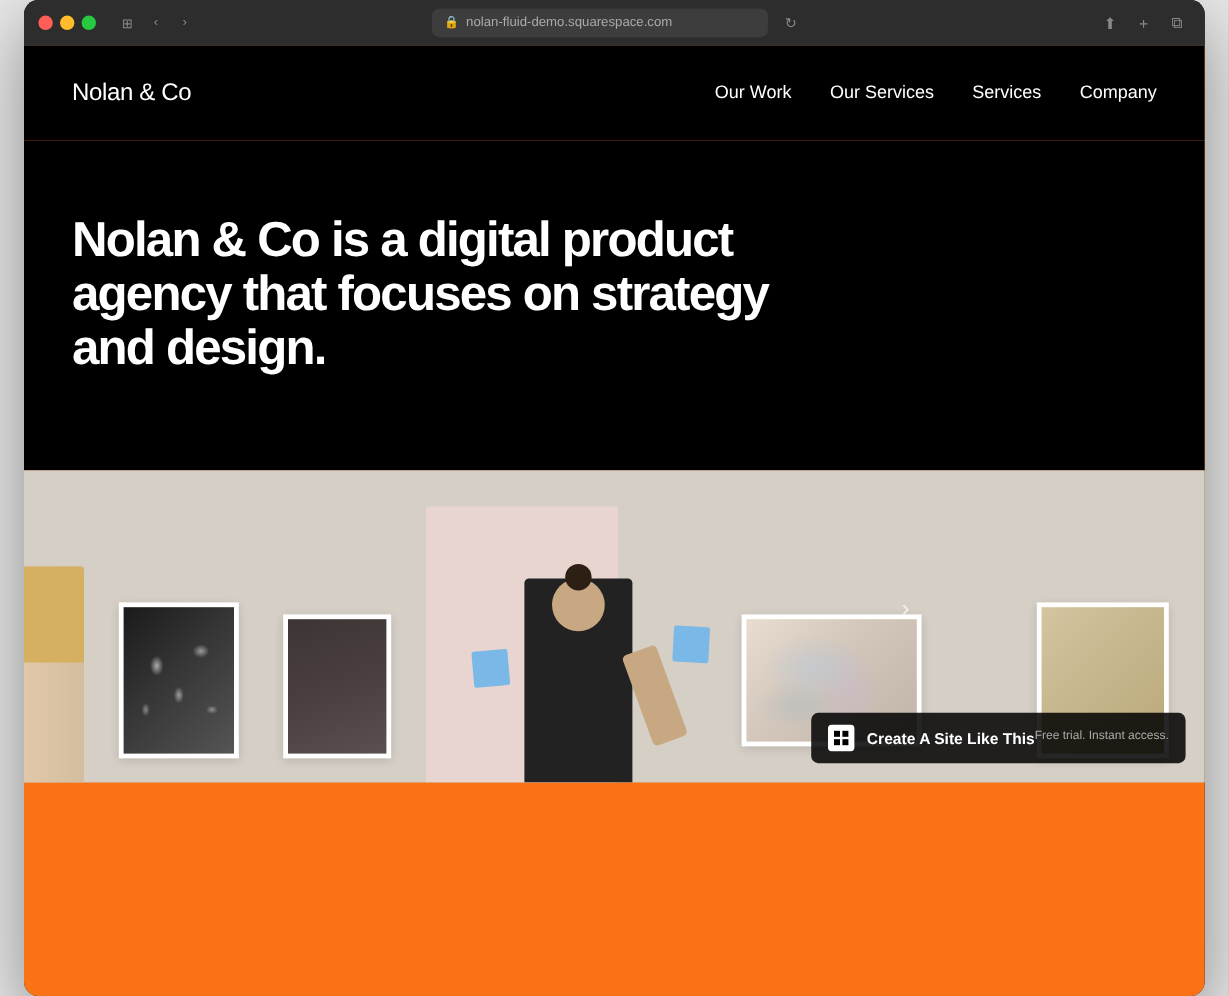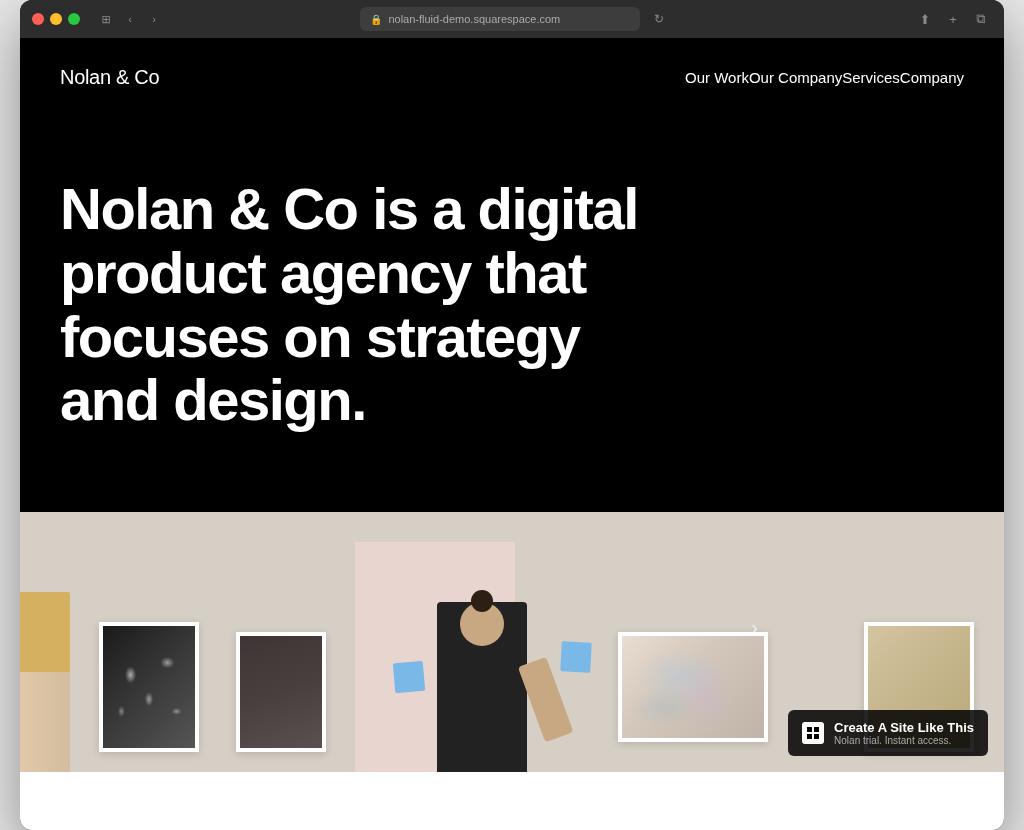--- a/index.html
+++ b/index.html
@@ -116,21 +116,21 @@
       display: flex;
       align-items: center;
       justify-content: center;
       color: #888;
       font-size: 13px;
       cursor: pointer;
     }
 
     
     .website {
-      background: #ffffff;
+      background: #f97316;
       min-height: 792px;
       overflow: hidden;
     }
 
     
     .site-nav {
       display: flex;
       justify-content: space-between;
       align-items: center;
       padding: 28px 40px;
@@ -139,40 +139,41 @@
 
     .site-logo {
       color: #fff;
       font-size: 20px;
       font-weight: 500;
       letter-spacing: -0.3px;
     }
 
     .nav-links {
       display: flex;
+      gap: 32px;
       align-items: center;
     }
 
     .nav-link {
       color: #fff;
       font-size: 15px;
       font-weight: 400;
       text-decoration: none;
       cursor: pointer;
     }
 
     
     .hero-section {
       background: #000;
       padding: 60px 40px 80px 40px;
     }
 
     .hero-text {
       color: #fff;
-      font-size: 58px;
+      font-size: 41px;
       font-weight: 700;
       line-height: 1.1;
       max-width: 620px;
       letter-spacing: -1.5px;
     }
 
     
     .image-section {
       width: 100%;
       height: 260px;
@@ -423,21 +424,20 @@
       align-items: center;
       justify-content: center;
       color: #000;
       font-size: 12px;
       font-weight: bold;
       flex-shrink: 0;
     }
 
     .sq-text-block {
       display: flex;
-      flex-direction: column;
       justify-content: center;
     }
 
     .sq-title {
       font-size: 13px;
       font-weight: 600;
       color: #fff;
     }
 
     .sq-subtitle {
@@ -487,21 +487,21 @@
       <div class="titlebar-right-btn">⧉</div>
     </div>
   </div>
 
   <div class="website">
 
     <nav class="site-nav">
       <div class="site-logo">Nolan &amp; Co</div>
       <div class="nav-links">
         <a class="nav-link">Our Work</a>
-        <a class="nav-link">Our Company</a>
+        <a class="nav-link">Our Services</a>
         <a class="nav-link">Services</a>
         <a class="nav-link">Company</a>
       </div>
     </nav>
 
     <section class="hero-section">
       <h1 class="hero-text">Nolan &amp; Co is a digital product agency that focuses on strategy and design.</h1>
     </section>
 
     <div class="image-section">
@@ -554,21 +554,21 @@
           <div class="sq-logo">
             <svg width="14" height="14" viewBox="0 0 14 14" fill="none">
               <rect x="1" y="1" width="5" height="5" fill="#000"></rect>
               <rect x="8" y="1" width="5" height="5" fill="#000"></rect>
               <rect x="1" y="8" width="5" height="5" fill="#000"></rect>
               <rect x="8" y="8" width="5" height="5" fill="#000"></rect>
             </svg>
           </div>
           <div class="sq-text-block">
             <span class="sq-title">Create A Site Like This</span>
-            <span class="sq-subtitle">Nolan trial. Instant access.</span>
+            <span class="sq-subtitle">Free trial. Instant access.</span>
           </div>
         </div>
 
       </div>
     </div>
 
   </div>
 
 </div>
 

